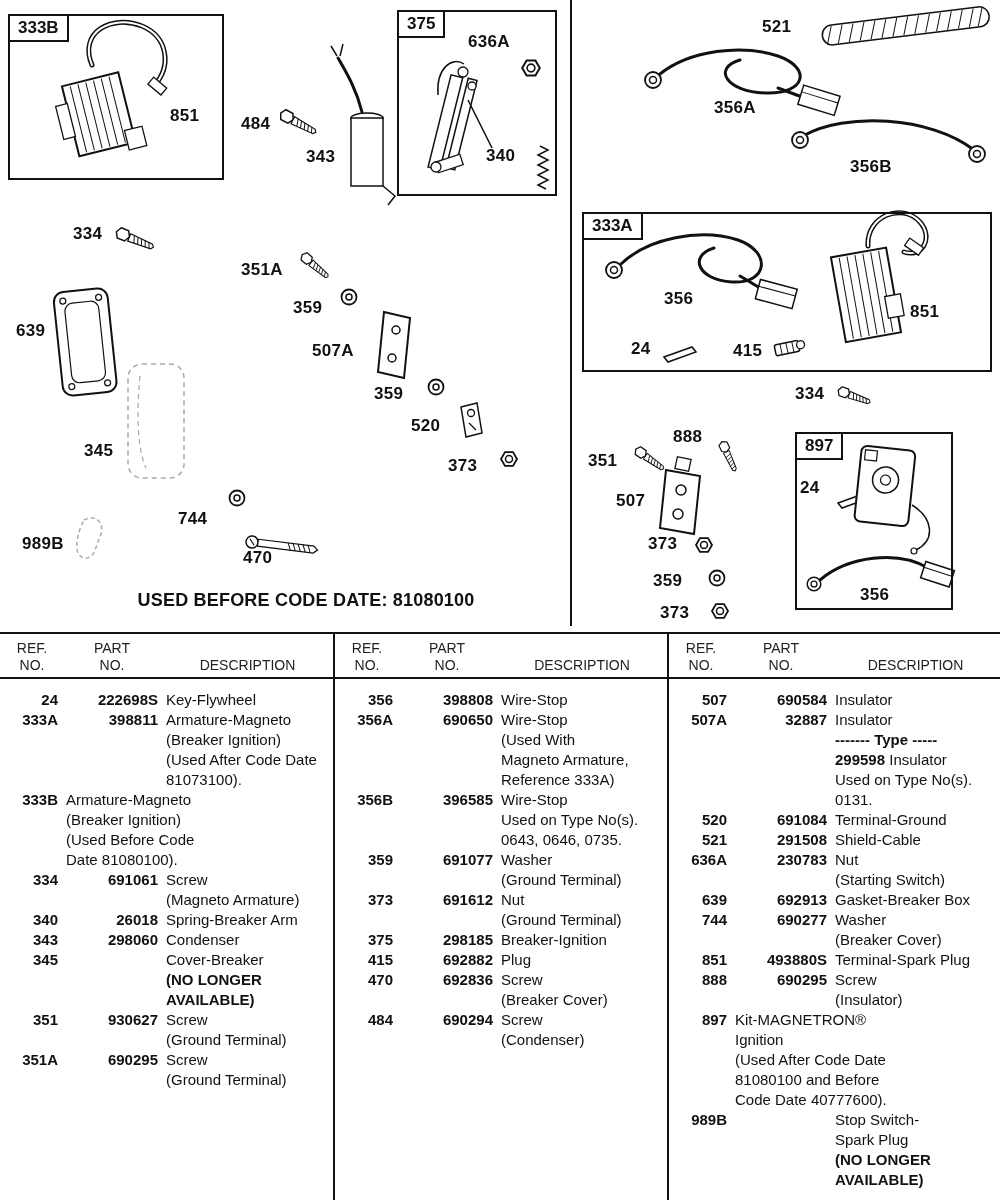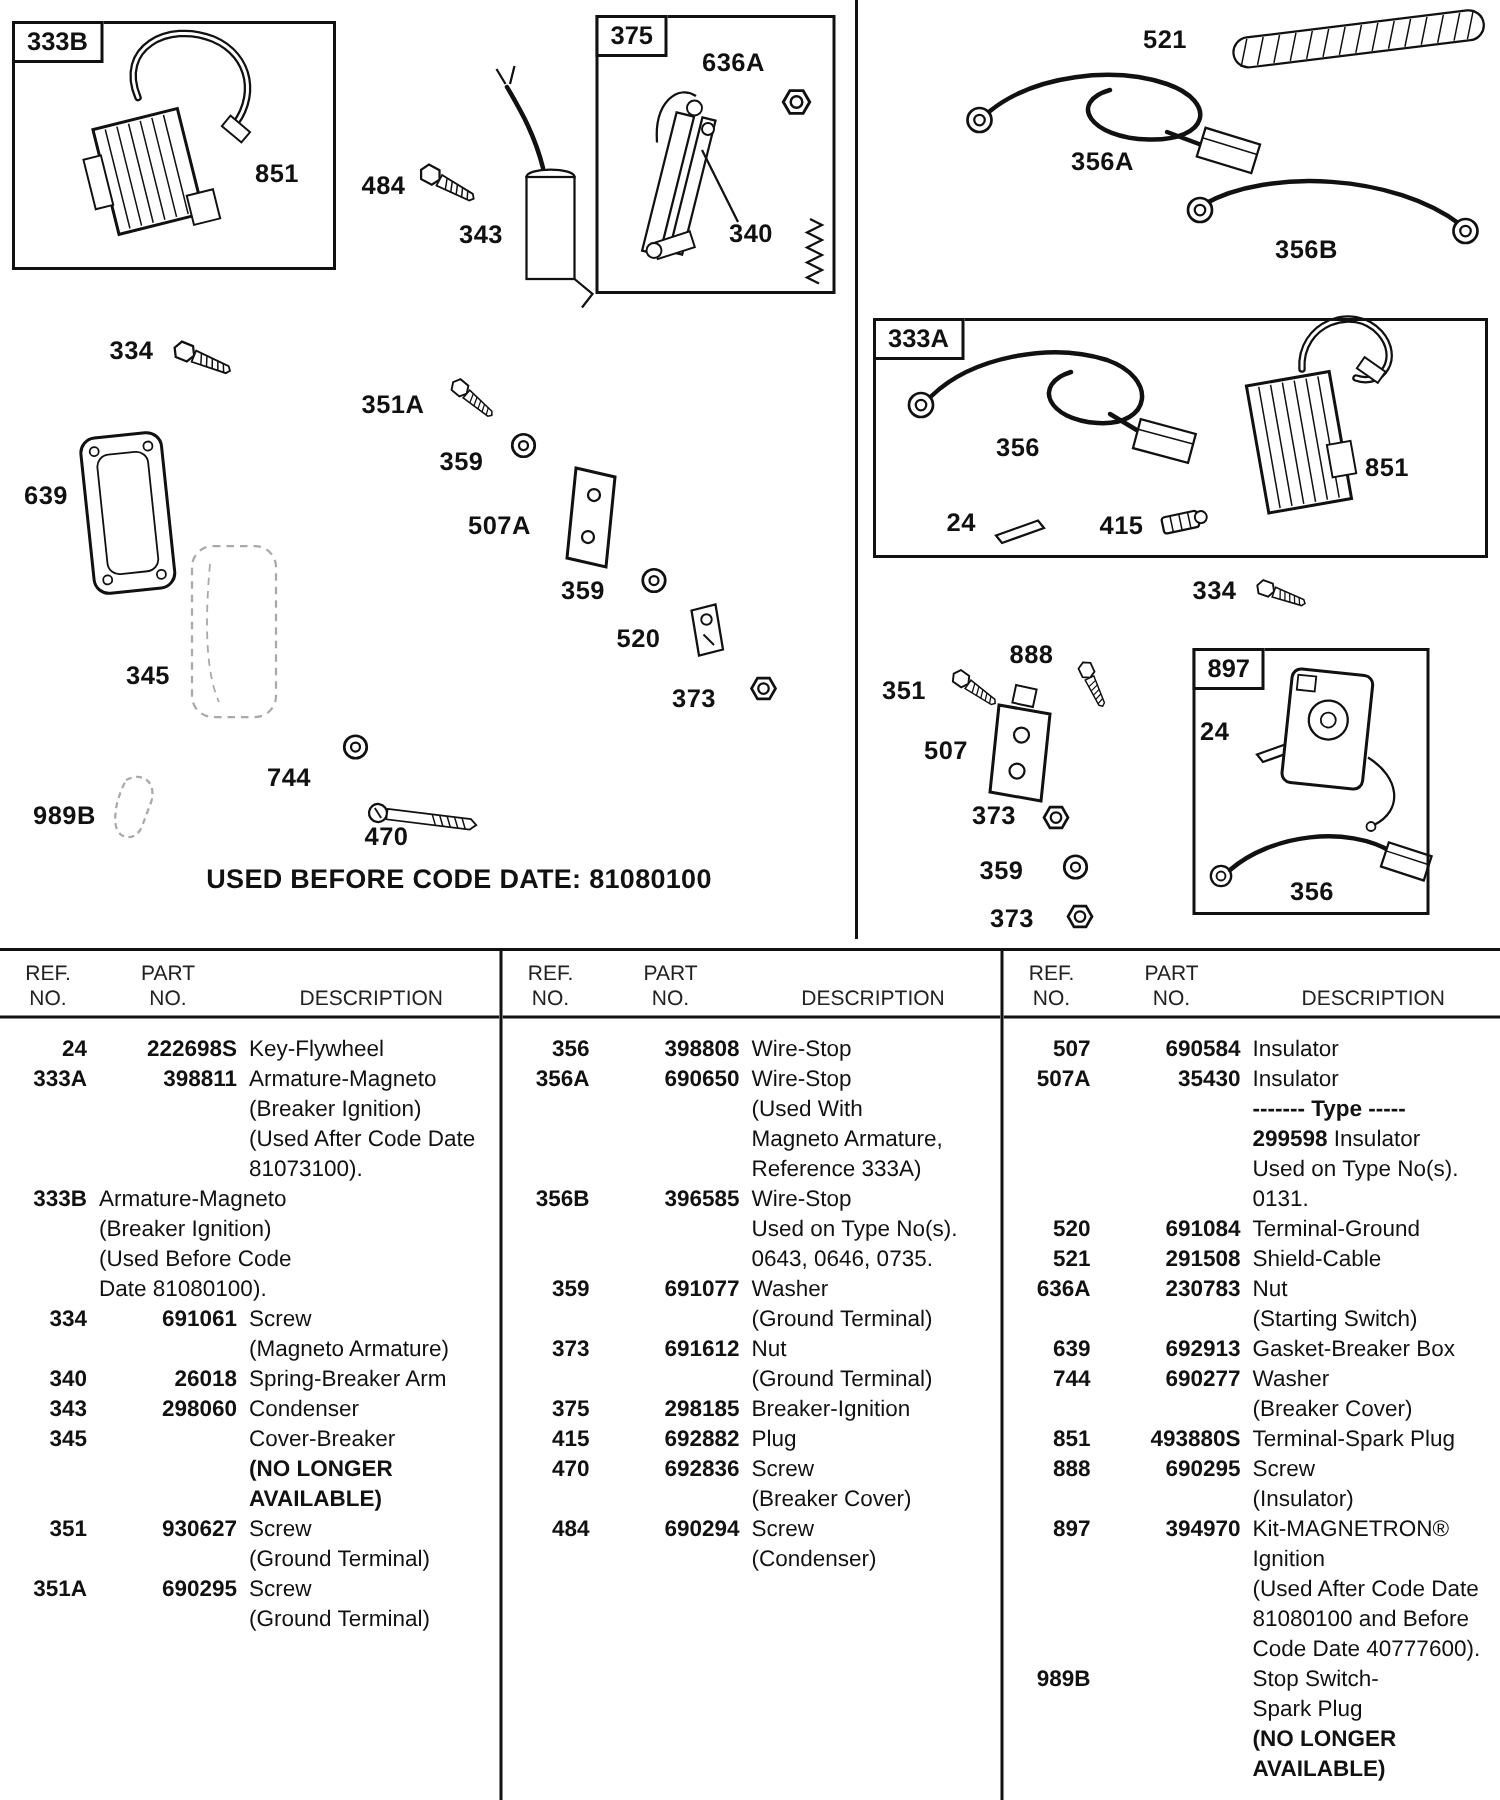--- a/index.html
+++ b/index.html
@@ -8,21 +8,21 @@
        font-family:"Liberation Sans",sans-serif;position:relative;overflow:hidden}
 
   
   .diagram{position:relative;width:1000px;height:632px}
   .diagram svg{position:absolute;left:0;top:0}
   .part-label{position:absolute;font-weight:bold;font-size:17px;letter-spacing:.3px;white-space:nowrap}
   .ref-box{position:absolute;border:2px solid #111}
   .box-tag{position:absolute;top:-2px;left:-2px;border:2px solid #111;background:#fff;
            padding:2px 8px;font-weight:bold;font-size:17px;line-height:1.2}
   .divider-v{position:absolute;left:570px;top:0;width:2px;height:626px;background:#111}
-  .code-note{position:absolute;left:88px;top:576px;width:436px;text-align:center;
+  .code-note{position:absolute;left:88px;top:590px;width:436px;text-align:center;
              font-weight:bold;font-size:18px;letter-spacing:.2px}
 
   .wire5{fill:none;stroke:#111;stroke-width:5;stroke-linecap:round}
   .wire3{fill:none;stroke:#111;stroke-width:3;stroke-linecap:round}
   .wire2{fill:none;stroke:#fff;stroke-width:2;stroke-linecap:round}
   .thin{fill:none;stroke:#111;stroke-width:1.5}
 
   
   .parts-table{display:grid;grid-template-columns:333px 334px 333px;
                border-top:2px solid #111;height:568px;width:1000px}
@@ -473,21 +473,21 @@
       <div class="entries">
         <div class="entry">
           <div class="c-ref">507</div>
           <div class="c-part">690584</div>
           <div class="c-desc">
             <div class="dline"><span>Insulator</span></div>
           </div>
         </div>
         <div class="entry">
           <div class="c-ref">507A</div>
-          <div class="c-part">35430</div>
+          <div class="c-part">32887</div>
           <div class="c-desc">
             <div class="dline"><span>Insulator</span></div>
             <div class="dline"><span class="b">------- Type -----</span></div>
             <div class="dline"><span class="b">299598 </span><span>Insulator</span></div>
             <div class="dline"><span>Used on Type No(s).</span></div>
             <div class="dline"><span>0131.</span></div>
           </div>
         </div>
         <div class="entry">
           <div class="c-ref">520</div>
@@ -536,21 +536,20 @@
         <div class="entry">
           <div class="c-ref">888</div>
           <div class="c-part">690295</div>
           <div class="c-desc">
             <div class="dline"><span>Screw</span></div>
             <div class="dline"><span>(Insulator)</span></div>
           </div>
         </div>
         <div class="entry">
           <div class="c-ref">897</div>
-          <div class="c-part">394970</div>
           <div class="c-desc">
             <div class="dline"><span>Kit-MAGNETRON®</span></div>
             <div class="dline"><span>Ignition</span></div>
             <div class="dline"><span>(Used After Code Date</span></div>
             <div class="dline"><span>81080100 and Before</span></div>
             <div class="dline"><span>Code Date 40777600).</span></div>
           </div>
         </div>
         <div class="entry">
           <div class="c-ref">989B</div>

